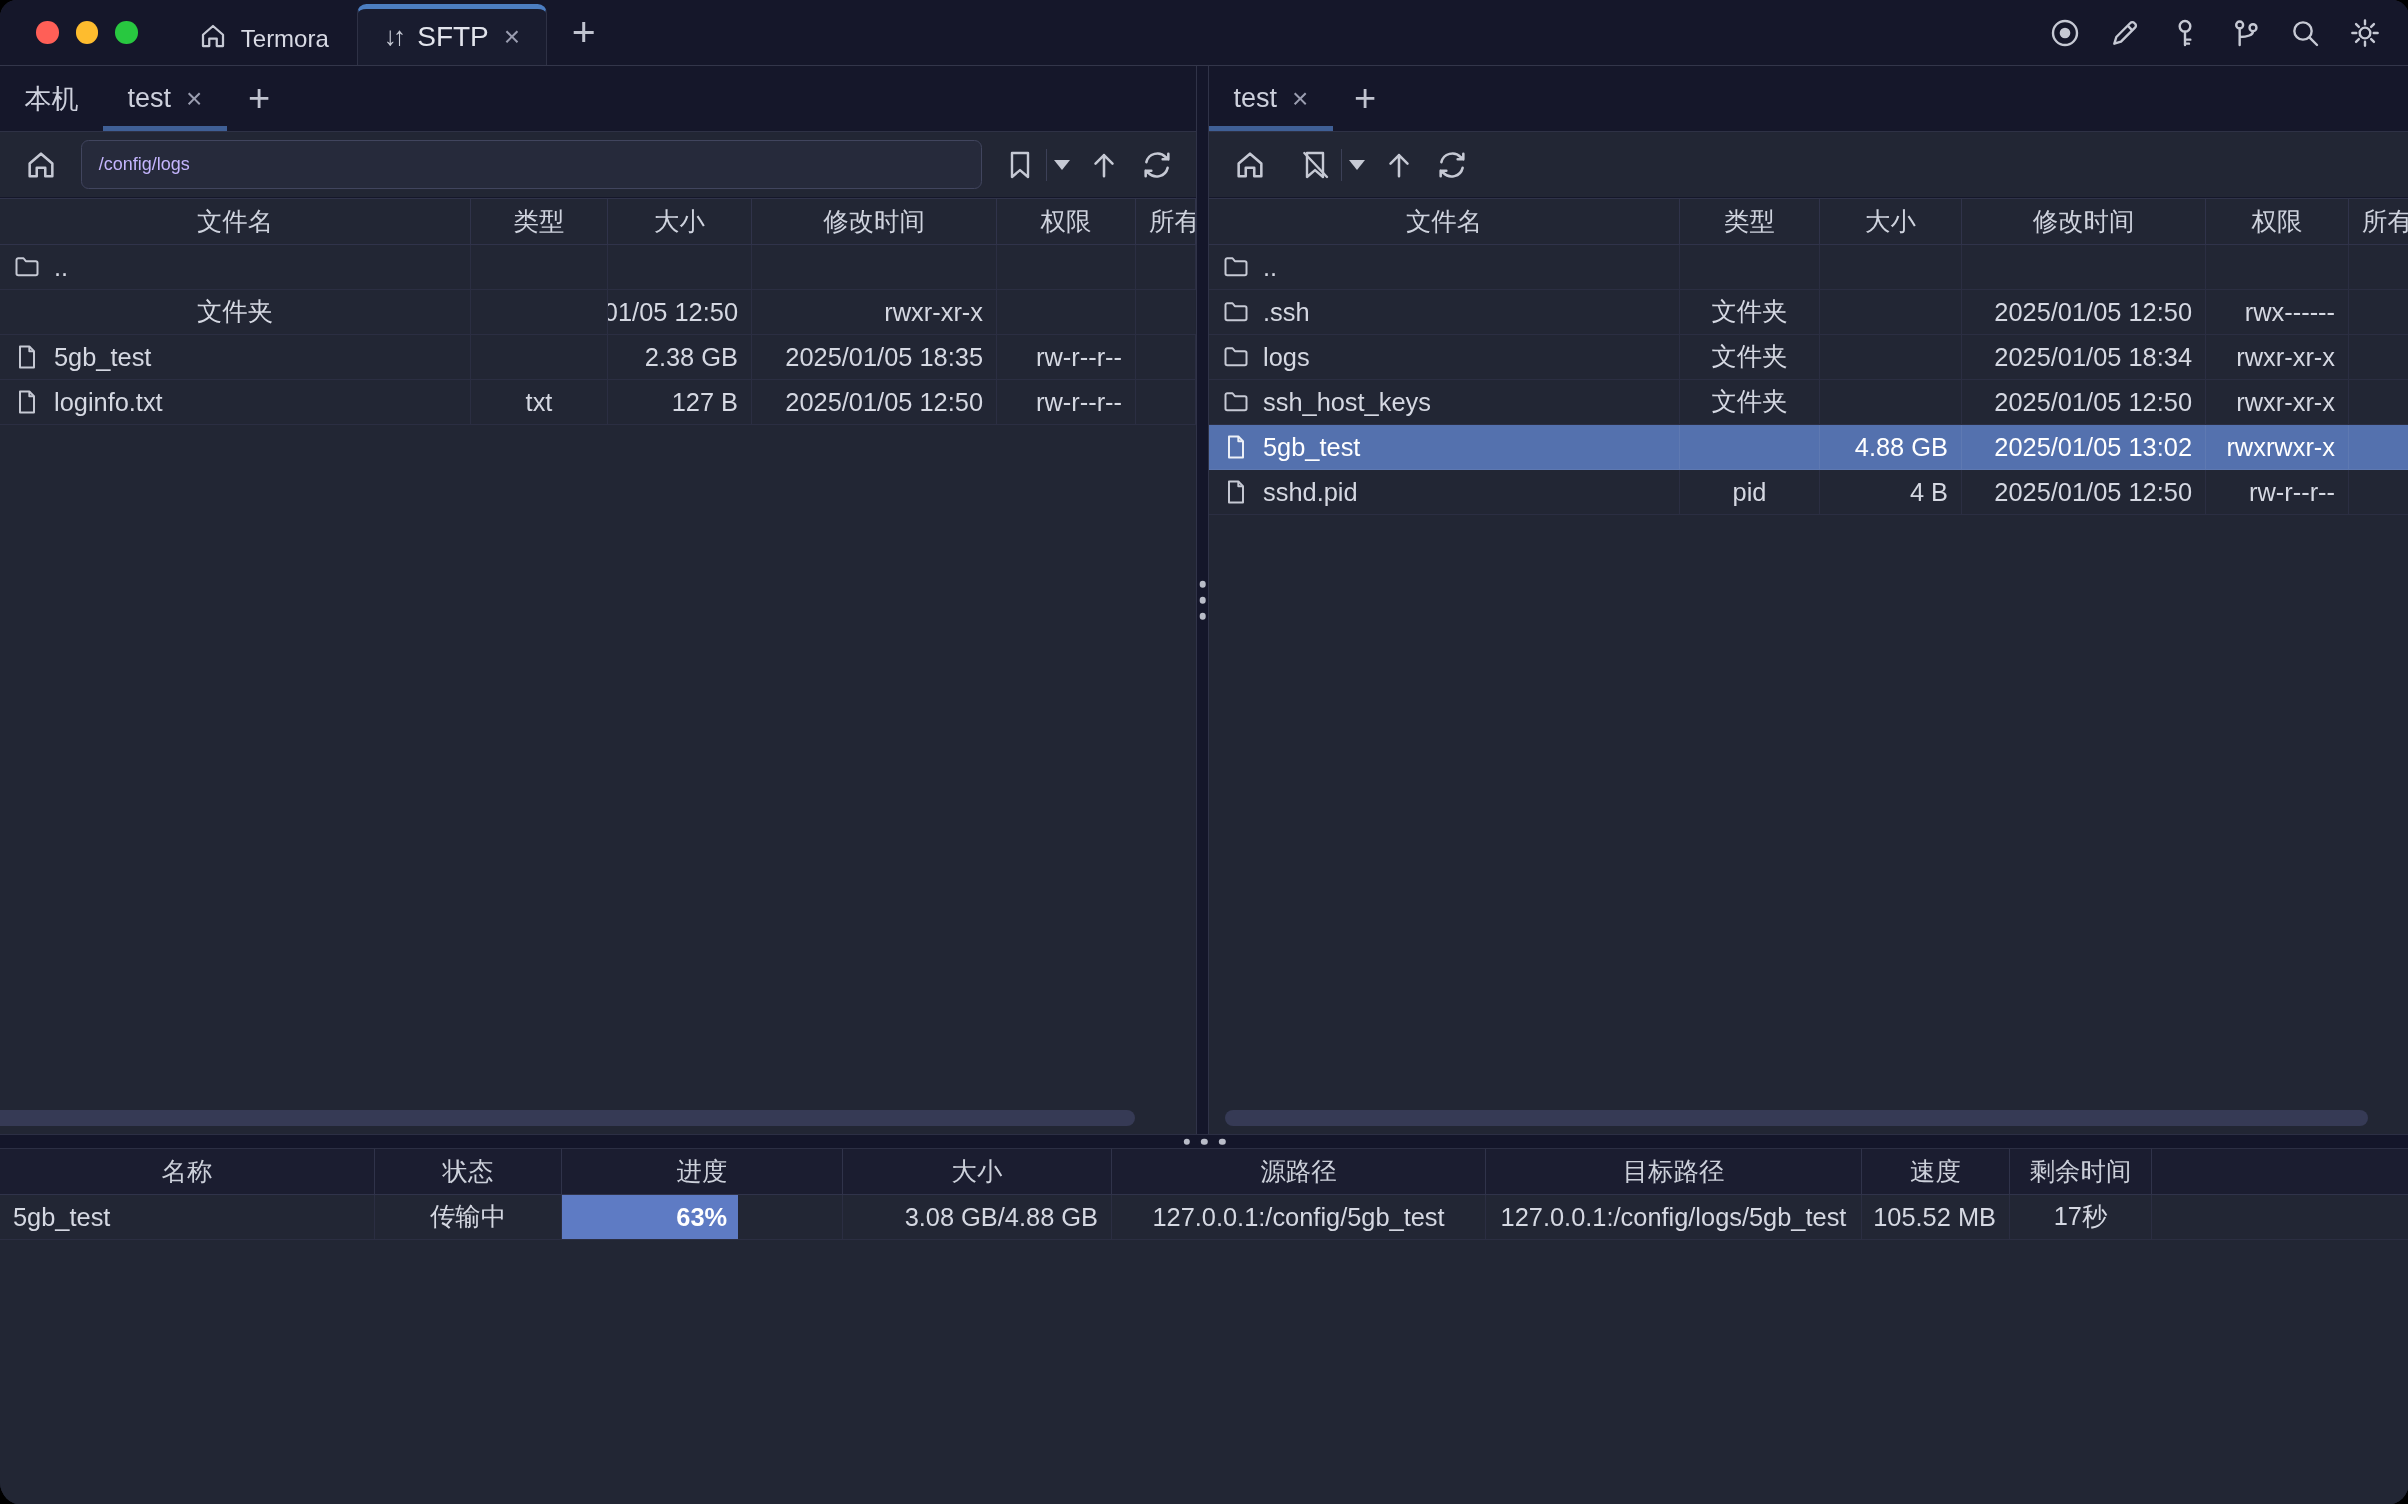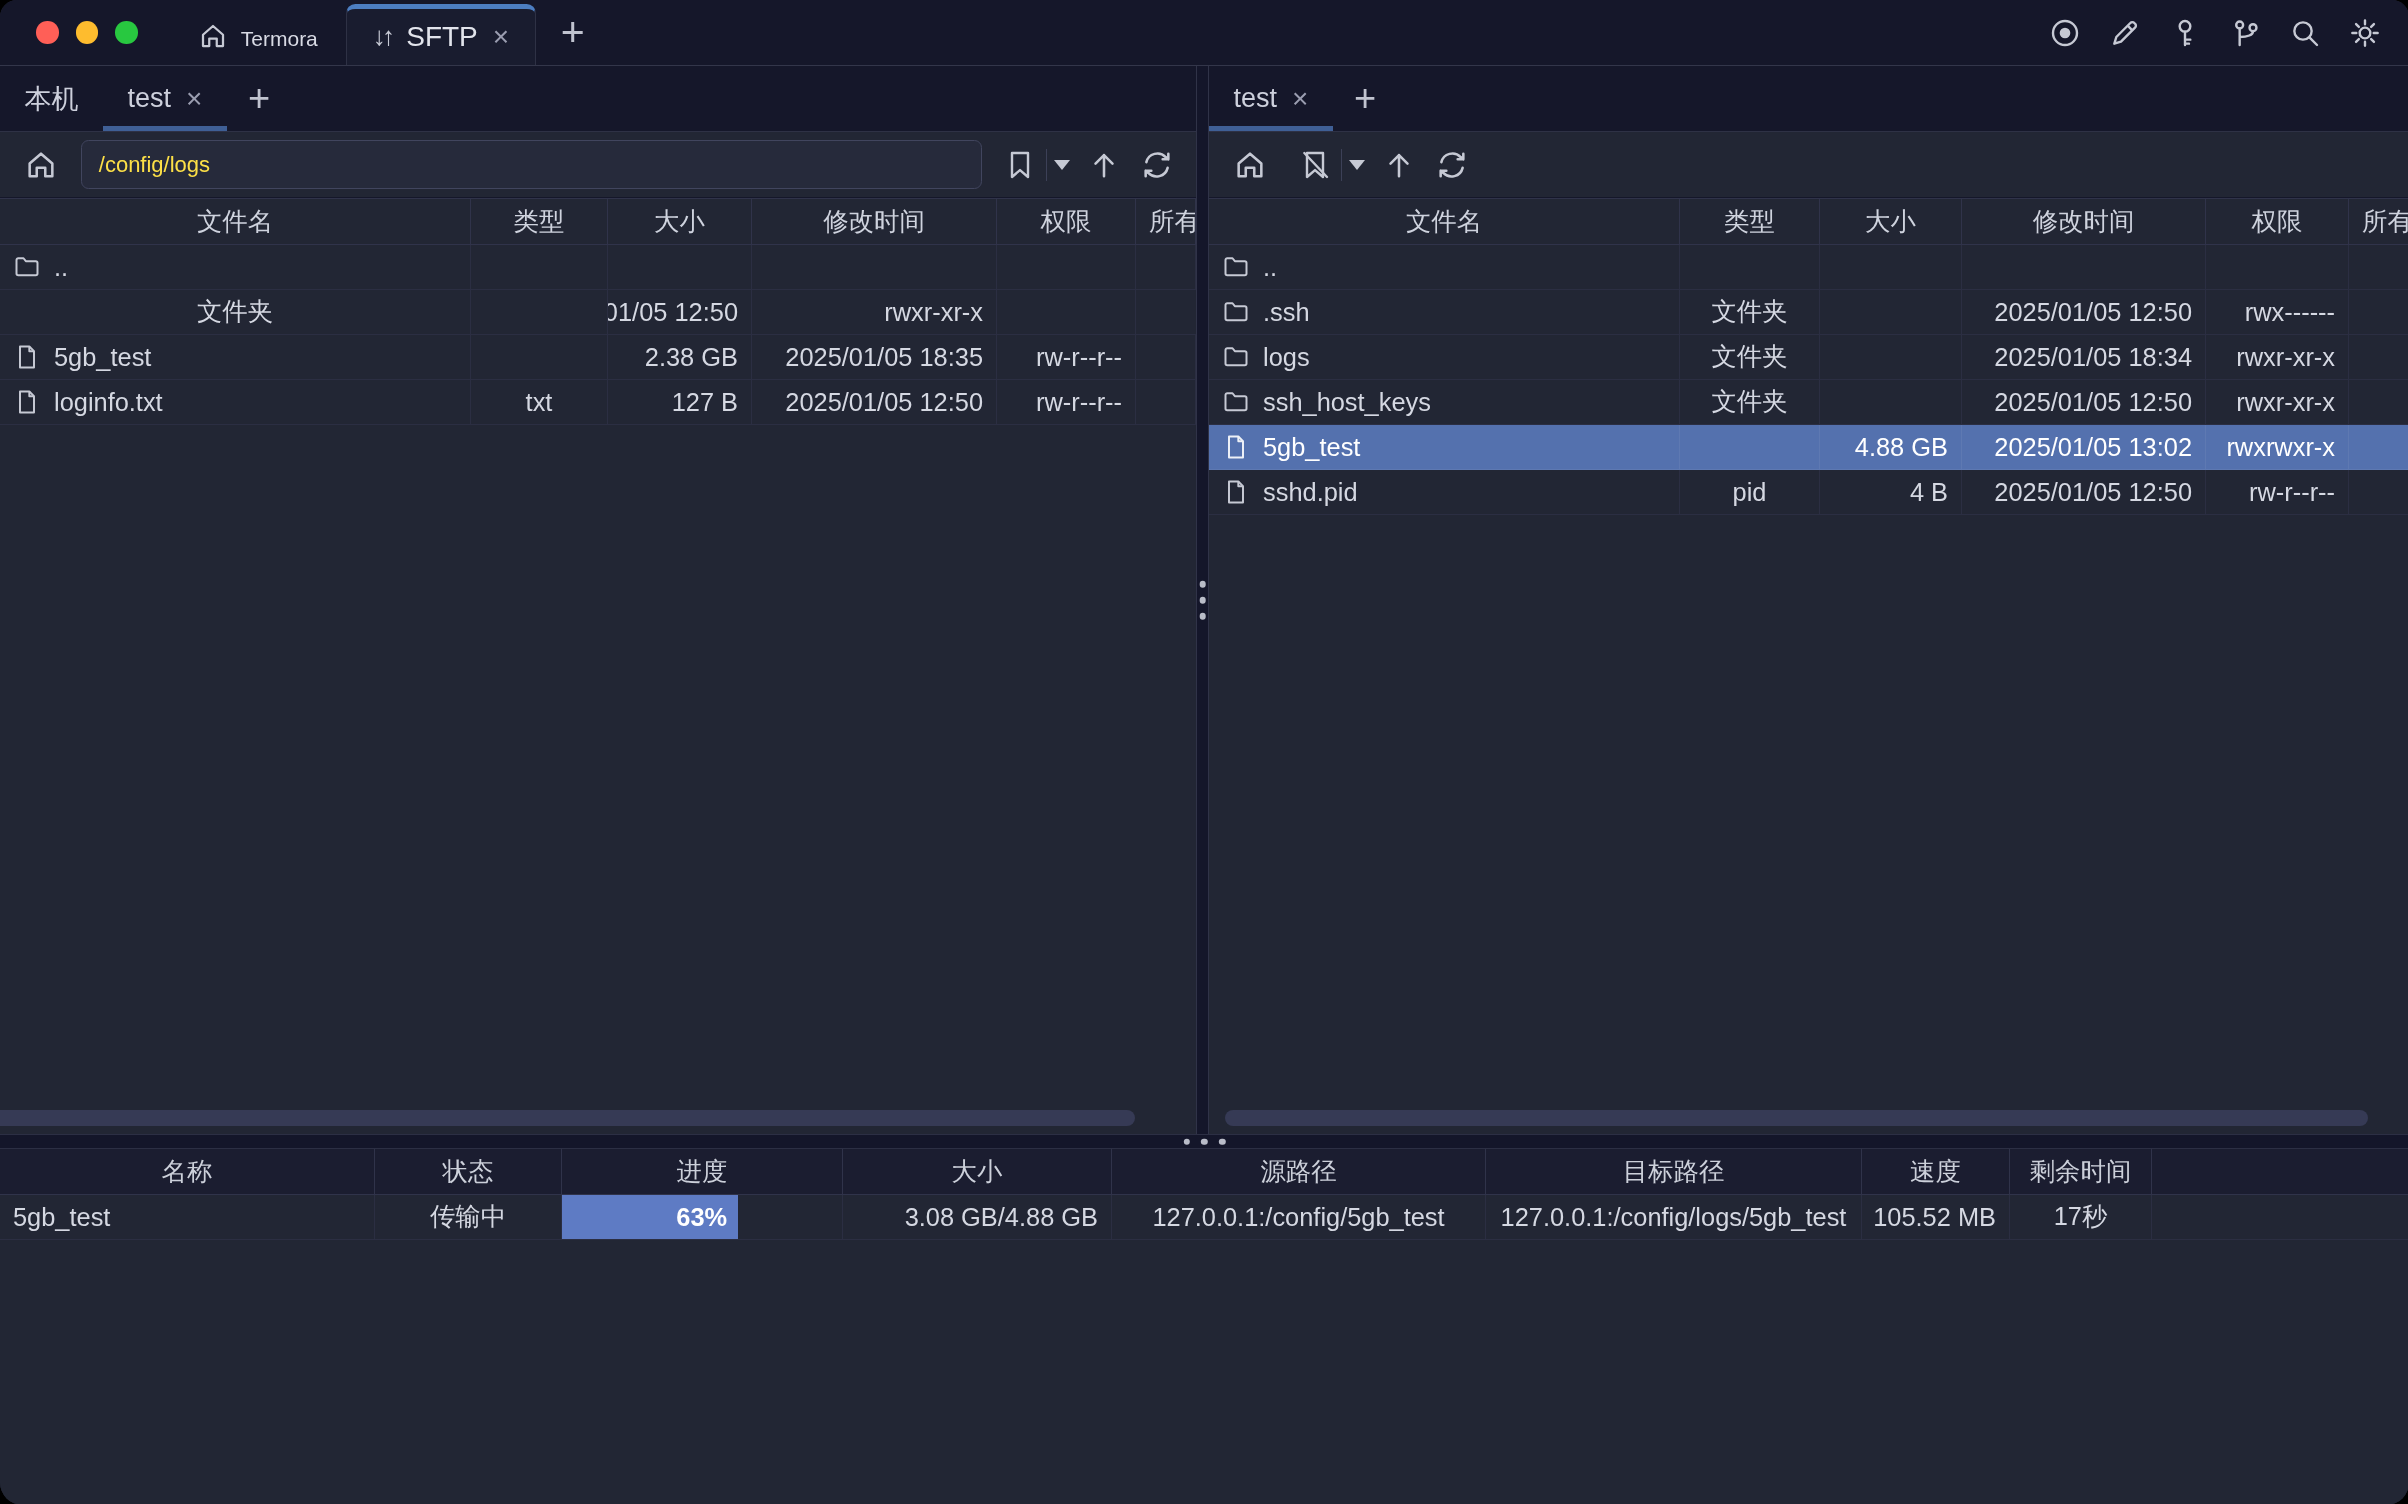--- a/index.html
+++ b/index.html
@@ -5,21 +5,21 @@
   * { margin:0; padding:0; box-sizing:border-box; }
   html,body { width:2409px; height:1505px; background:#000; overflow:hidden; }
   body { font-family:"Liberation Sans","DejaVu Sans",sans-serif; color:#d5d8e2; }
   .window { width:2409px; height:1505px; background:#222634; border-radius:17px 17px 22.6px 22.6px; overflow:hidden; display:flex; flex-direction:column; }
 
   
   .titlebar { height:66px; background:#15172a; border-bottom:0.9px solid #33364a; display:flex; align-items:stretch; flex:0 0 auto; }
   .traffic { display:flex; align-items:center; gap:17px; padding:0 32px 0 36px; }
   .light { width:22.6px; height:22.6px; border-radius:50%; }
   .light.red { background:#ff5f57; } .light.yellow { background:#febc2e; } .light.green { background:#28c840; }
-  .apptab { display:flex; align-items:center; gap:13px; padding:0 28px; font-size:21px; color:#d8dae4;margin-top:12px; }
+  .apptab { display:flex; align-items:center; gap:13px; padding:0 28px; font-size:24px; color:#d8dae4;margin-top:12px; }
   .maintab { display:flex; align-items:center; gap:15px; padding:0 26px; margin-top:3.8px; background:#191c2f; border-left:0.9px solid #2e3145; border-right:0.9px solid #2e3145; border-top:5.6px solid #4c7ec2; border-radius:9.4px 9.4px 0 0; font-size:28px; color:#e2e4ec; }
   .maintab .updown { font-size:26px; color:#c6c9d4; letter-spacing:-3.8px; }
   .close-x { color:#9a9db0; font-size:28px; line-height:1; cursor:default; }
   .plusbtn { display:flex; align-items:center; padding:0 24.5px; font-size:41px; font-weight:300; color:#c0c3cf; }
   .tb-spacer { flex:1; }
   .tb-icons { display:flex; align-items:center; gap:28px; padding-right:28px; }
   .tb-icons svg { display:block; }
 
   
   .main { flex:0 0 auto; height:1068px; display:flex; }
@@ -31,21 +31,21 @@
   .dot { width:6.6px; height:6.6px; border-radius:50%; background:#b9bcc8; }
 
   
   .subtabs { height:66px; background:#15172a; border-bottom:0.9px solid #2e3145; display:flex; align-items:stretch; flex:0 0 auto; }
   .subtab { position:relative; display:flex; align-items:center; gap:15px; padding:0 24.5px; font-size:27px; color:#cdd0dc; }
   .subtab.active .underline { position:absolute; left:0; right:0; bottom:0; height:4.7px; background:#3f5f95; }
   .subplus { display:flex; align-items:center; padding:0 21px; font-size:38px; font-weight:300; color:#c0c3cf; }
 
   
   .pathbar { height:66px; background:#222634; border-bottom:1.9px solid #15172a; display:flex; align-items:center; padding:0 13px 0 15px; gap:13px; flex:0 0 auto; }
-  .pathinput { flex:1; height:49px; background:#262a3b; border:0.9px solid #41455e; border-radius:7.5px; display:flex; align-items:center; padding:0 17px; font-size:22px; color:#fde047; }
+  .pathinput { flex:1; height:49px; background:#262a3b; border:0.9px solid #41455e; border-radius:7.5px; display:flex; align-items:center; padding:0 17px; font-size:18px; color:#c4b5fd; }
   .pathicons { display:flex; align-items:center; gap:0; }
   .iconbtn { display:flex; align-items:center; justify-content:center; padding:0 9.4px; }
   .caret { width:0; height:0; border-left:8.5px solid transparent; border-right:8.5px solid transparent; border-top:10.4px solid #c6c9d4; margin:0 7.5px; }
   .vsep { width:0.9px; height:32px; background:#3c4057; }
 
   
   .ftable { flex:0 0 auto; }
   .frow { display:grid; height:45px; }
   .pane.left .frow { grid-template-columns:471px 137px 144px 245px 139px 1fr; }
   .pane.right .frow { grid-template-columns:471px 140px 142px 244px 143px 1fr; }

